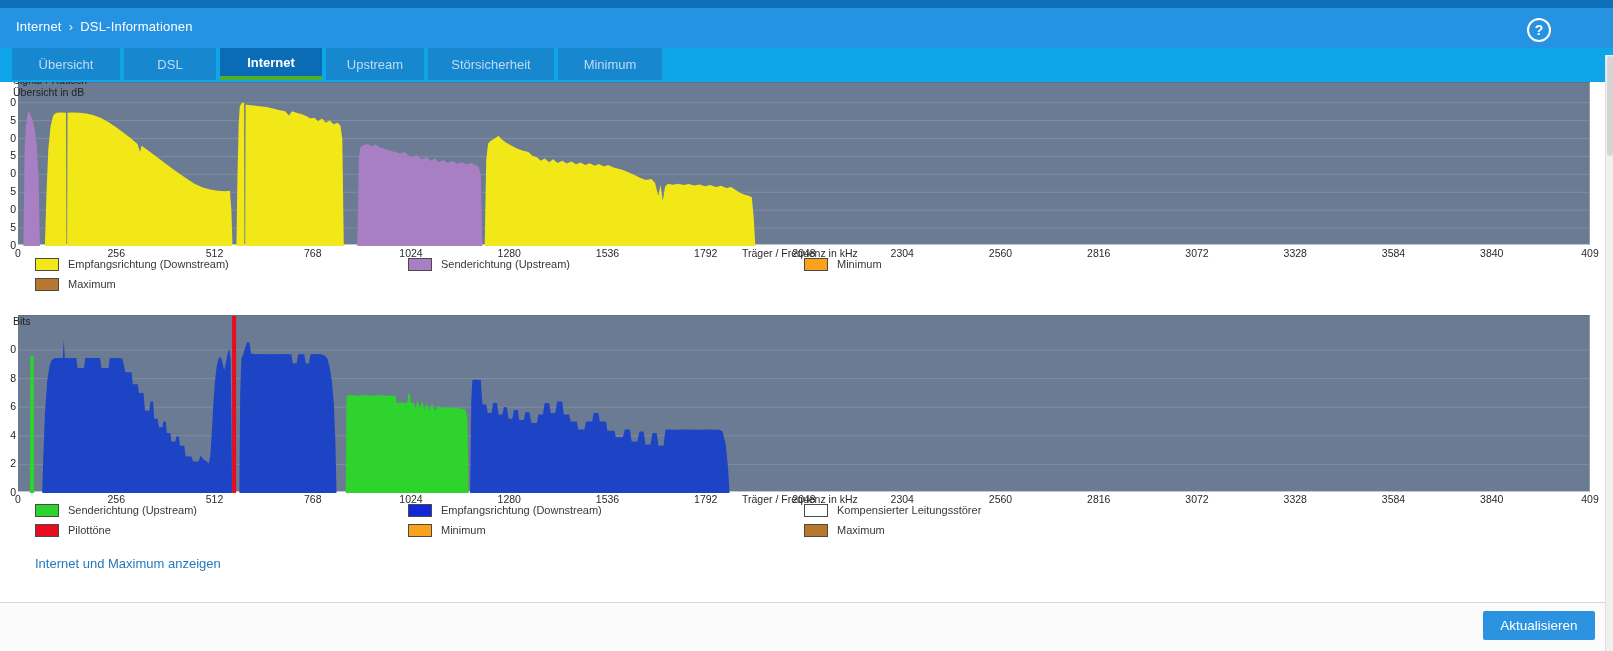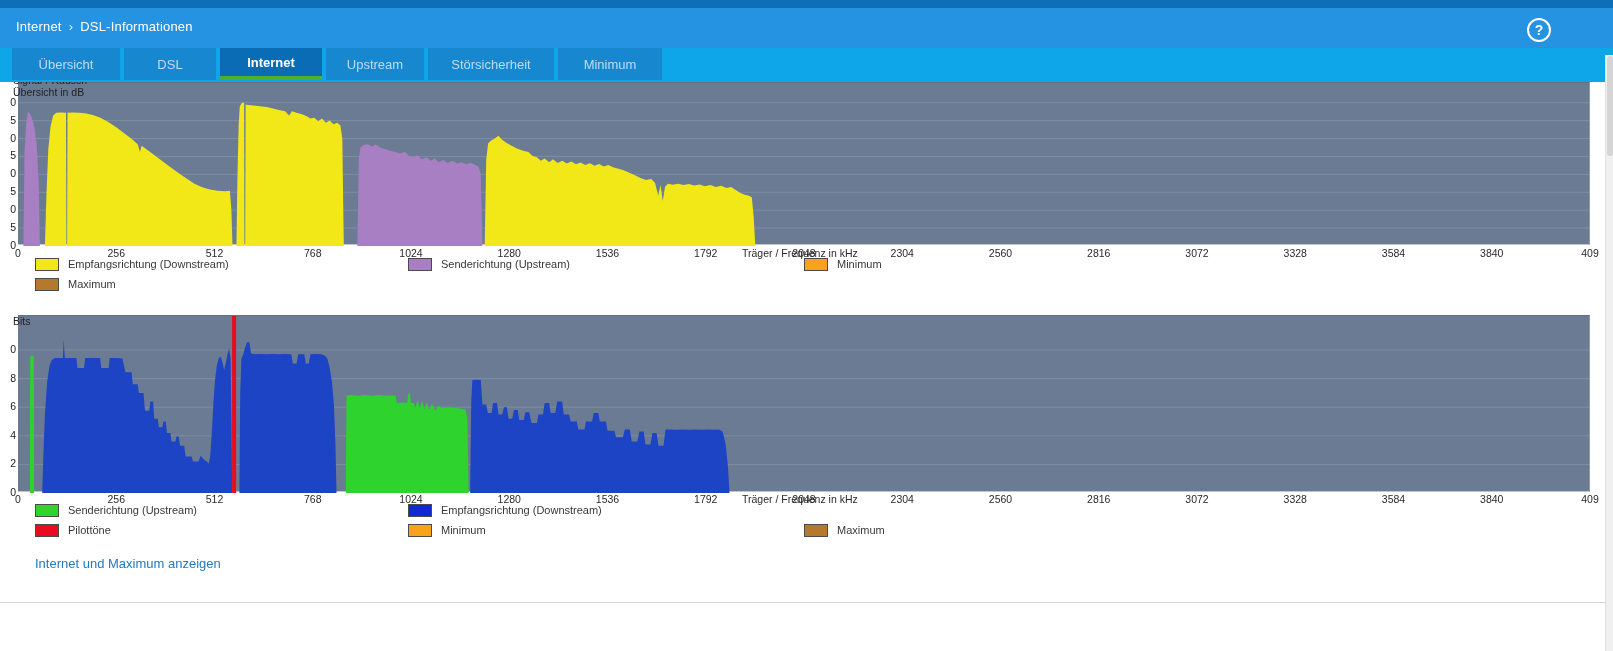--- a/index.html
+++ b/index.html
@@ -198,20 +198,24 @@
       <div class="legend" style="top: 500px;">
         <div class="legend-row">
           <div class="legend-item" style="left: 17px;">
             <span class="swatch" style="background: rgb(46, 211, 46);"></span>
             <span class="legend-label">Senderichtung (Upstream)</span>
           </div>
           <div class="legend-item" style="left: 390px;">
             <span class="swatch" style="background: rgb(18, 40, 216);"></span>
             <span class="legend-label">Empfangsrichtung (Downstream)</span>
           </div>
+          <div class="legend-item" style="left: 786px;">
+            <span class="swatch" style="background: rgb(255, 255, 255);"></span>
+            <span class="legend-label">Kompensierter Leitungsstörer</span>
+          </div>
         </div>
         <div class="legend-row">
           <div class="legend-item" style="left: 17px;">
             <span class="swatch" style="background: rgb(232, 12, 30);"></span>
             <span class="legend-label">Pilottöne</span>
           </div>
           <div class="legend-item" style="left: 390px;">
             <span class="swatch" style="background: rgb(250, 162, 27);"></span>
             <span class="legend-label">Minimum</span>
           </div>
@@ -219,18 +223,21 @@
             <span class="swatch" style="background: rgb(181, 120, 44);"></span>
             <span class="legend-label">Maximum</span>
           </div>
         </div>
       </div>
     </div>
 
   <div class="minmax-link">Internet und Maximum anzeigen</div>
 
   <div class="footer-divider"></div>
+  <div class="footer">
+    <button class="refresh-btn">Aktualisieren</button>
+  </div>
 
   <div class="scrollbar">
     <div class="scroll-thumb"></div>
   </div>
 
 </div>
 
 </body></html>

